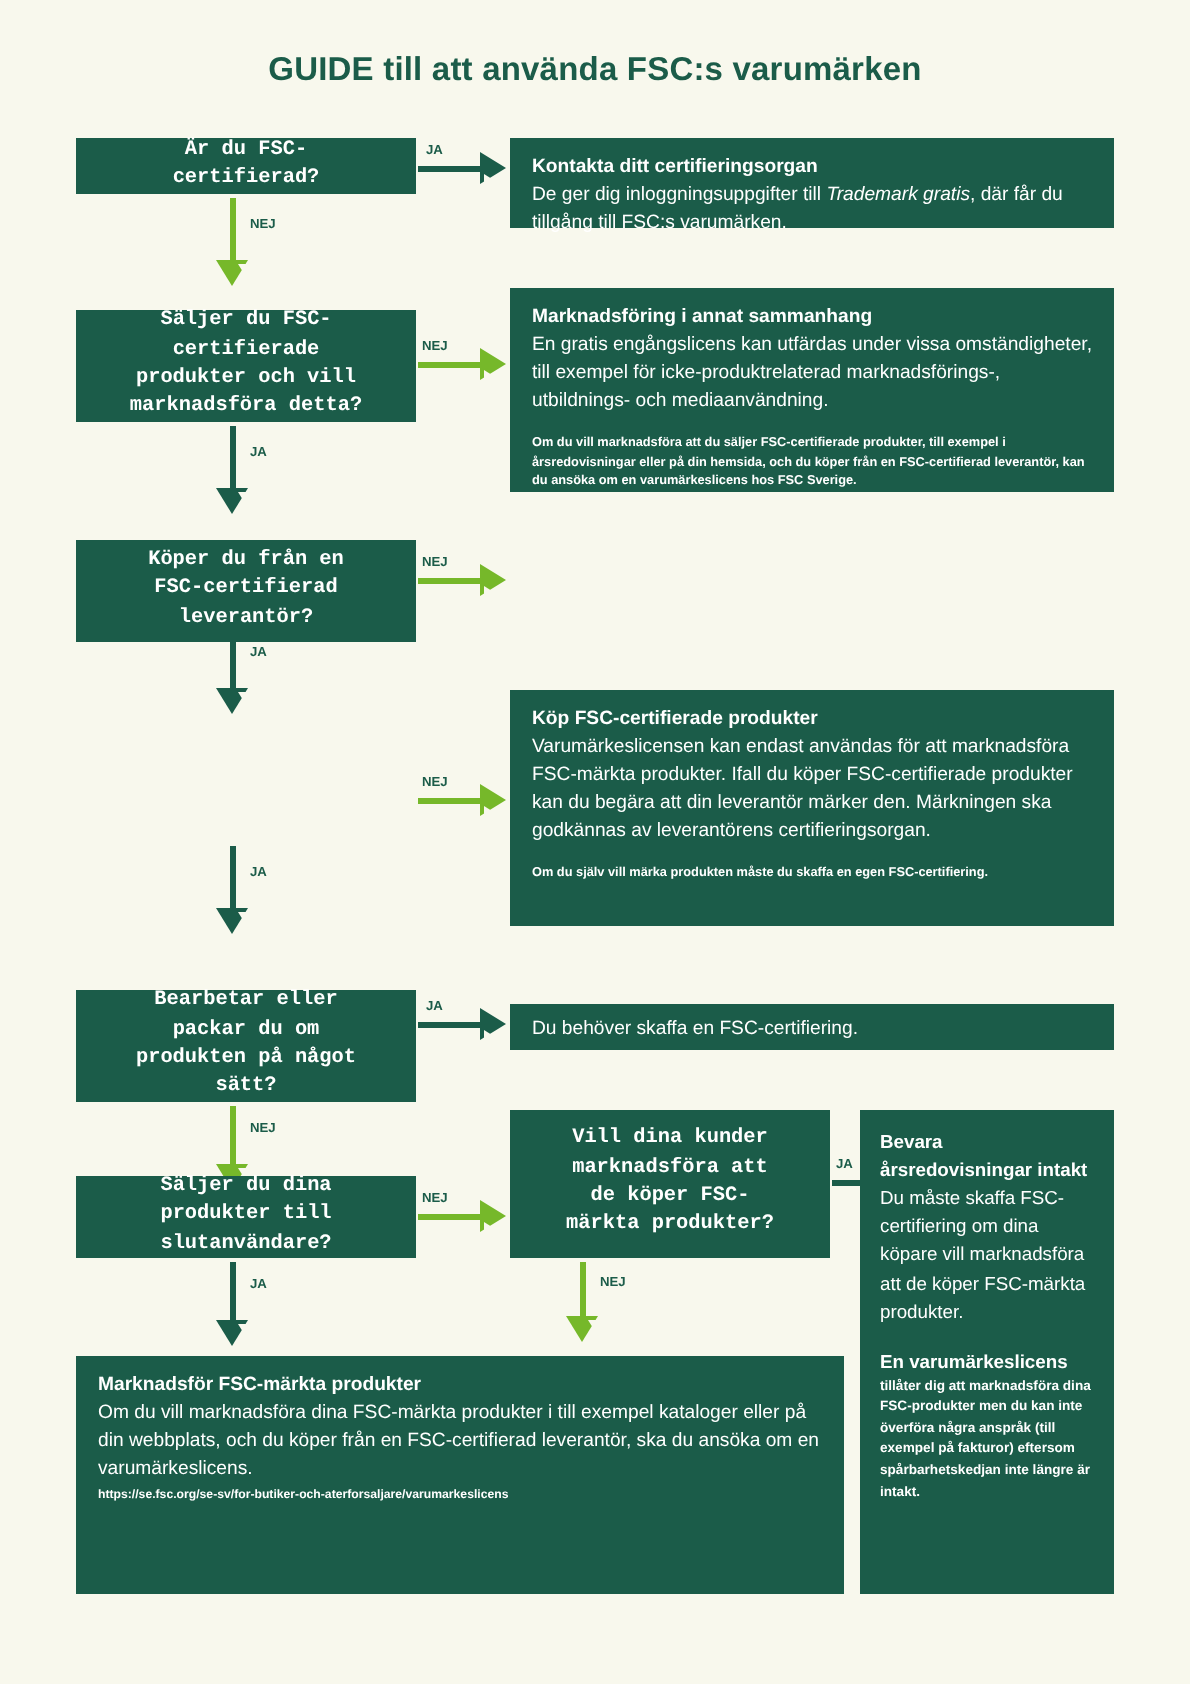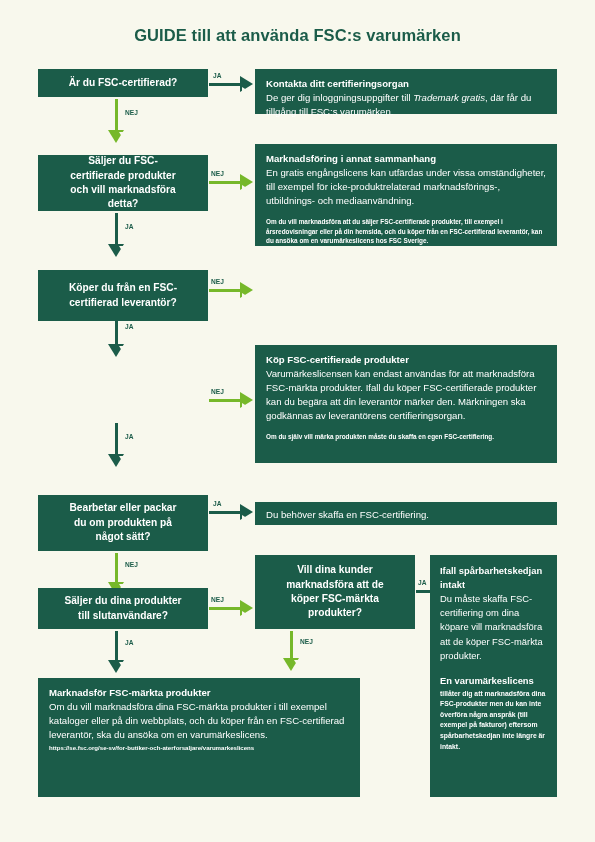--- a/index.html
+++ b/index.html
@@ -25,20 +25,21 @@
     background:#1b5c49;
     color:#ffffff;
     box-sizing:border-box;
   }
   
   .q{
     display:flex;align-items:center;justify-content:center;
     text-align:center;
     font-size:10.2px;font-weight:bold;line-height:1.42;
     padding:6px 24px;
+    font-family:Liberation Mono, monospace;
   }
   
   .a{
     padding:8px 11px;
     font-size:9.6px;line-height:1.45;
   }
   .a .hd{font-weight:bold;display:block;}
   .a .bd{display:block;}
   .a .fine{
     display:block;
@@ -270,33 +271,33 @@
 
   <div class="arrow v-lite" style="left:283px;top:631px;width:16px;height:42px;">
     <span class="stem" style="height:29px;"></span>
     <span class="head" style="top:27px;">
         <span class="vhollow" style="top:-11.4px;"></span>
       </span>
     <span class="lbl" style="left:17px;top:7px;">NEJ</span>
   </div>
 
   <div class="box a narrow" style="left:430px;top:555px;width:127px;height:242px;padding:9px 10px;">
-    <span class="hd">Ifall spårbarhetskedjan intakt</span>
+    <span class="hd">Bevara årsredovisningar intakt</span>
     <span class="bd">Du måste skaffa FSC-certifiering om dina köpare vill marknadsföra att de köper FSC-märkta produkter.</span>
     <span class="sub hd" style="margin-top:11px;">En varumärkeslicens</span>
     <span class="fine" style="margin-top:1px;font-size:6.8px;">tillåter dig att marknadsföra dina FSC-produkter men du kan inte överföra några anspråk (till exempel på fakturor) eftersom spårbarhetskedjan inte längre är intakt.</span>
   </div>
 
   <div class="arrow v-dark" style="left:108px;top:631px;width:16px;height:44px;">
     <span class="stem" style="height:31px;"></span>
     <span class="head" style="top:29px;">
         <span class="vhollow" style="top:-11.4px;"></span>
       </span>
     <span class="lbl" style="left:17px;top:8px;">JA</span>
   </div>
 
-  <div class="box a" style="left:38px;top:678px;width:322px;height:119px;">
+  <div class="box a" style="left:38px;top:678px;width:384px;height:119px;">
     <span class="hd">Marknadsför FSC-märkta produkter</span>
     <span class="bd">Om du vill marknadsföra dina FSC-märkta produkter i till exempel kataloger eller på din webbplats, och du köper från en FSC-certifierad leverantör, ska du ansöka om en varumärkeslicens.</span>
     <span class="url">https://se.fsc.org/se-sv/for-butiker-och-aterforsaljare/varumarkeslicens</span>
   </div>
 
 </div>
 
 </body></html>

